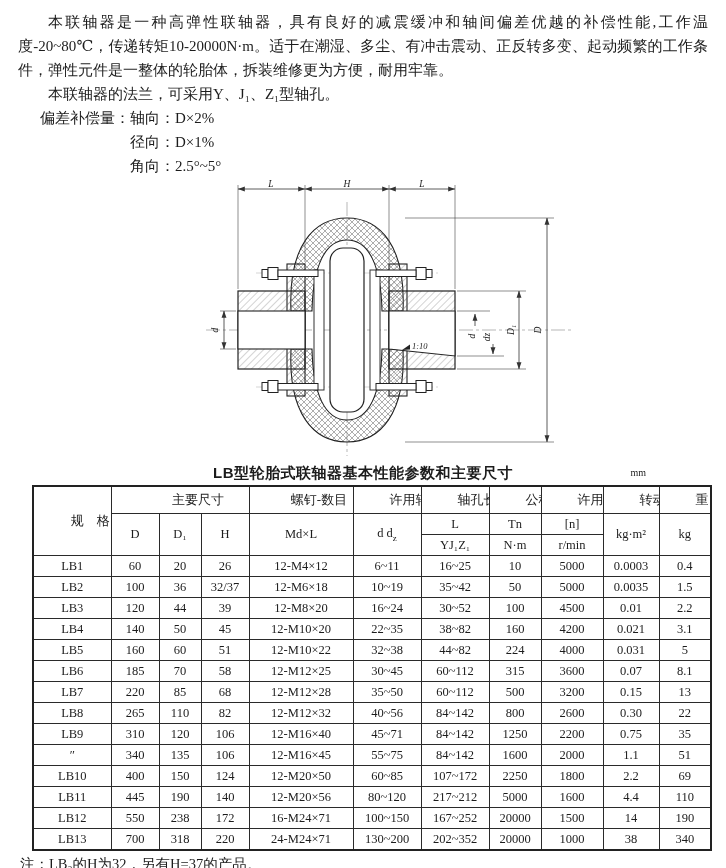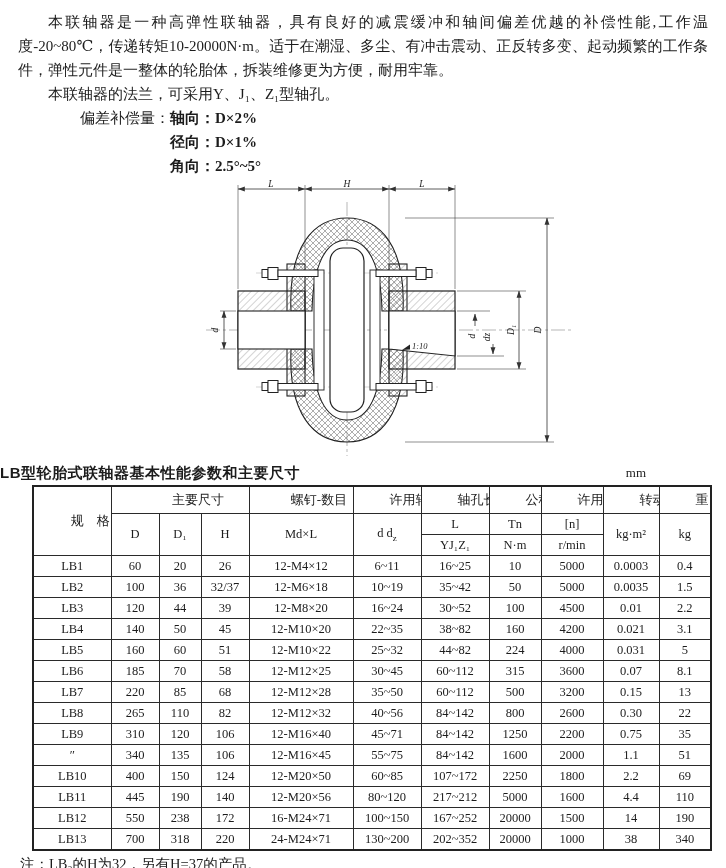--- a/index.html
+++ b/index.html
@@ -1,26 +1,26 @@
 <!DOCTYPE html>
 <html><head>
 <meta charset="utf-8">
 <style>
   html,body{margin:0;padding:0;background:#ffffff;}
   body{width:726px;height:868px;font-family:"Liberation Serif","DejaVu Serif",serif;color:#1c1c1c;}
   .page{position:relative;width:726px;height:868px;background:#fff;overflow:hidden;padding-top:10px;box-sizing:border-box;}
   .para{margin:0;padding:0 18px;font-size:15px;line-height:24px;text-indent:2em;text-align:justify;}
-  .comp{display:flex;padding-left:40px;font-size:15px;line-height:24px;margin-left:40px;}
+  .comp{display:flex;padding-left:40px;font-size:15px;line-height:24px;}
   .comp-label{white-space:nowrap;}
-  .comp-lines div{white-space:nowrap;font-weight:bold;}
+  .comp-lines div{white-space:nowrap;}
   .drawing{position:relative;height:282px;margin-top:2px;}
   .drawing svg{position:absolute;left:178px;top:0;}
-  .title-row{position:relative;height:21px;line-height:21px;}
+  .title-row{position:relative;text-align:center;height:21px;line-height:21px;}
   .tbl-title{font-family:"Liberation Sans","DejaVu Sans",sans-serif;font-weight:700;font-size:15px;letter-spacing:0.5px;}
-  .tbl-unit{position:absolute;right:80px;top:0;font-size:13px;font-weight:400;}
+  .tbl-unit{position:absolute;right:80px;top:0;font-size:10px;font-weight:400;}
   table.spec{border-collapse:collapse;table-layout:fixed;width:678px;margin:2px 0 0 32px;border:2px solid #222;}
   table.spec th,table.spec td{border:1px solid #2a2a2a;text-align:center;vertical-align:middle;padding:0;font-weight:400;overflow:hidden;white-space:nowrap;}
   thead th.cjk{font-size:13px;height:26px;padding-left:36px;}
   thead tr.sub th{font-size:12.5px;height:20px;}
   tbody td{font-size:12.5px;height:20px;}
   sub{font-size:9px;}
   .footnote{margin:4px 0 0 20px;font-size:14.5px;}
 </style>
 </head>
 <body>
@@ -237,21 +237,21 @@
           <td>4200</td>
           <td>0.021</td>
           <td>3.1</td>
         </tr>
         <tr>
           <td>LB5</td>
           <td>160</td>
           <td>60</td>
           <td>51</td>
           <td>12-M10×22</td>
-          <td>25~32</td>
+          <td>32~38</td>
           <td>44~82</td>
           <td>224</td>
           <td>4000</td>
           <td>0.031</td>
           <td>5</td>
         </tr>
         <tr>
           <td>LB6</td>
           <td>185</td>
           <td>70</td>

